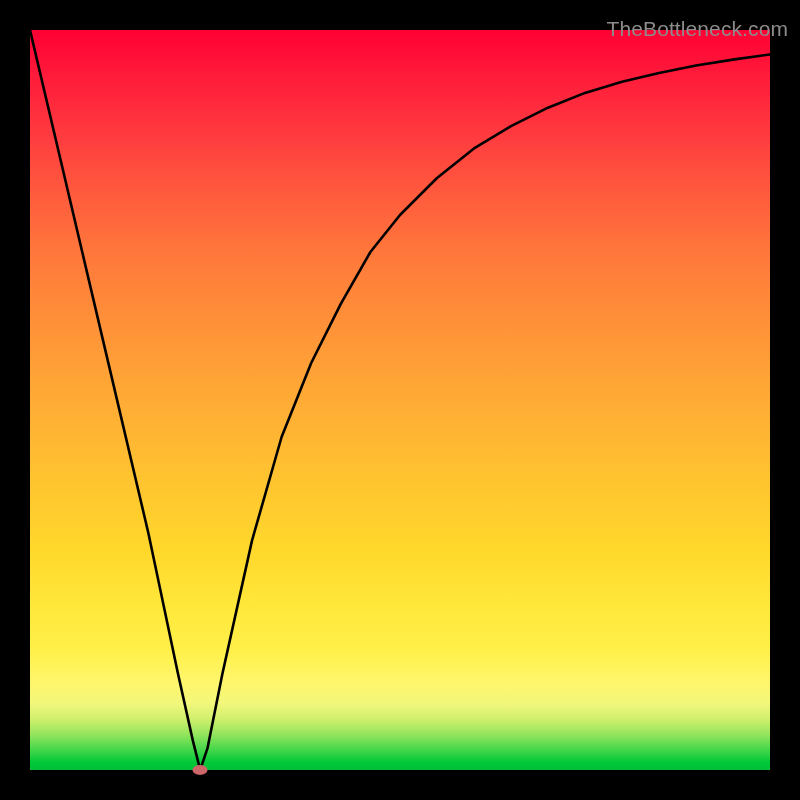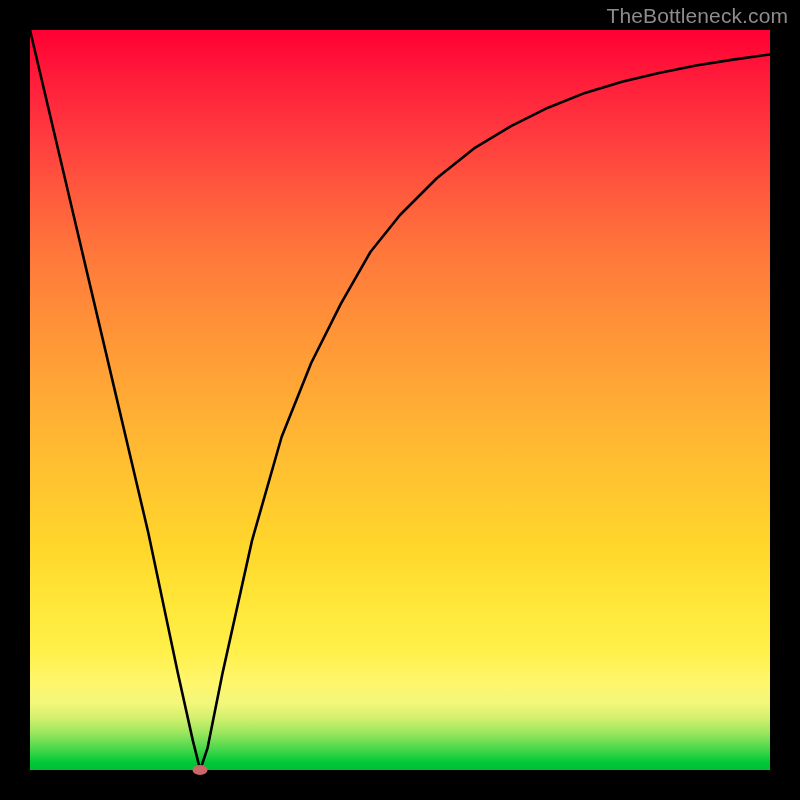--- a/index.html
+++ b/index.html
@@ -55,21 +55,21 @@
   .marker {
     position: absolute;
     width: 15px;
     height: 10px;
     border-radius: 50%;
     background: #cc6668;
     transform: translate(-50%, -50%);
   }
   .watermark {
     position: absolute;
-    top: 4px;
+    top: 17px;
     right: 12px;
     color: #8c8c8c;
     font-size: 21px;
     font-weight: 500;
     letter-spacing: 0.1px;
     z-index: 5;
   }
 </style>
 </head>
 <body>

